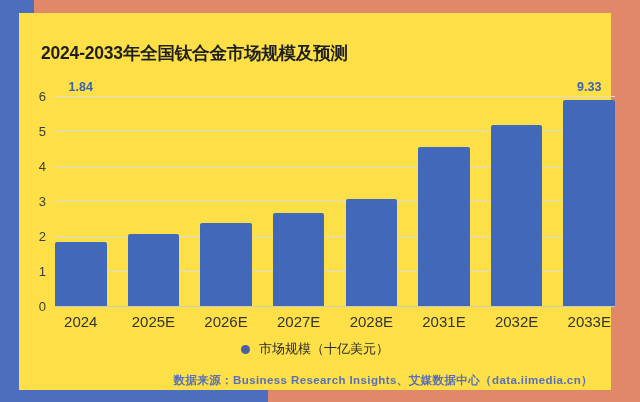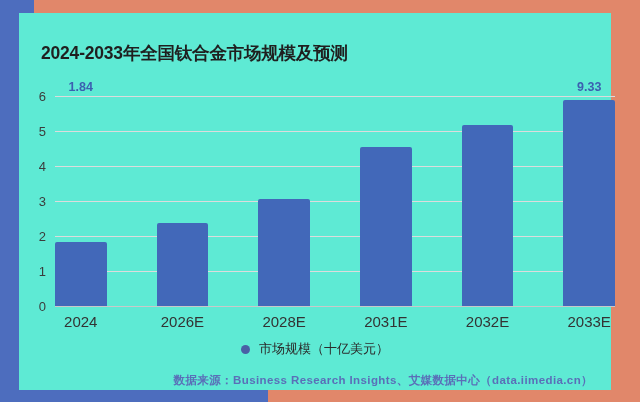--- a/index.html
+++ b/index.html
@@ -50,21 +50,21 @@
     background: #e1876a;
   }
 
   
   #card {
     position: absolute;
     left: 19px;
     top: 13px;
     width: 592px;
     height: 377px;
-    background: #5eead4;
+    background: #fde047;
     box-sizing: border-box;
   }
 
   #chart-title {
     position: absolute;
     left: 22px;
     top: 28px;
     font-size: 17.5px;
     font-weight: bold;
     color: #1f1f1f;
@@ -221,22 +221,30 @@
         <span class="ytick">0</span>
       </div>
 
       <div id="bars">
         <div class="bar-slot">
           <span class="bar-label">1.84</span>
           <div class="bar" style="height: 64.4px; background: rgb(66, 104, 185);"></div>
           <span class="xtick">2024</span>
         </div>
         <div class="bar-slot">
+          <div class="bar" style="height: 72.1px; background: rgb(66, 104, 185);"></div>
+          <span class="xtick">2025E</span>
+        </div>
+        <div class="bar-slot">
           <div class="bar" style="height: 83.3px; background: rgb(66, 104, 185);"></div>
           <span class="xtick">2026E</span>
+        </div>
+        <div class="bar-slot">
+          <div class="bar" style="height: 93.1px; background: rgb(66, 104, 185);"></div>
+          <span class="xtick">2027E</span>
         </div>
         <div class="bar-slot">
           <div class="bar" style="height: 106.75px; background: rgb(66, 104, 185);"></div>
           <span class="xtick">2028E</span>
         </div>
         <div class="bar-slot">
           <div class="bar" style="height: 158.9px; background: rgb(66, 104, 185);"></div>
           <span class="xtick">2031E</span>
         </div>
         <div class="bar-slot">

